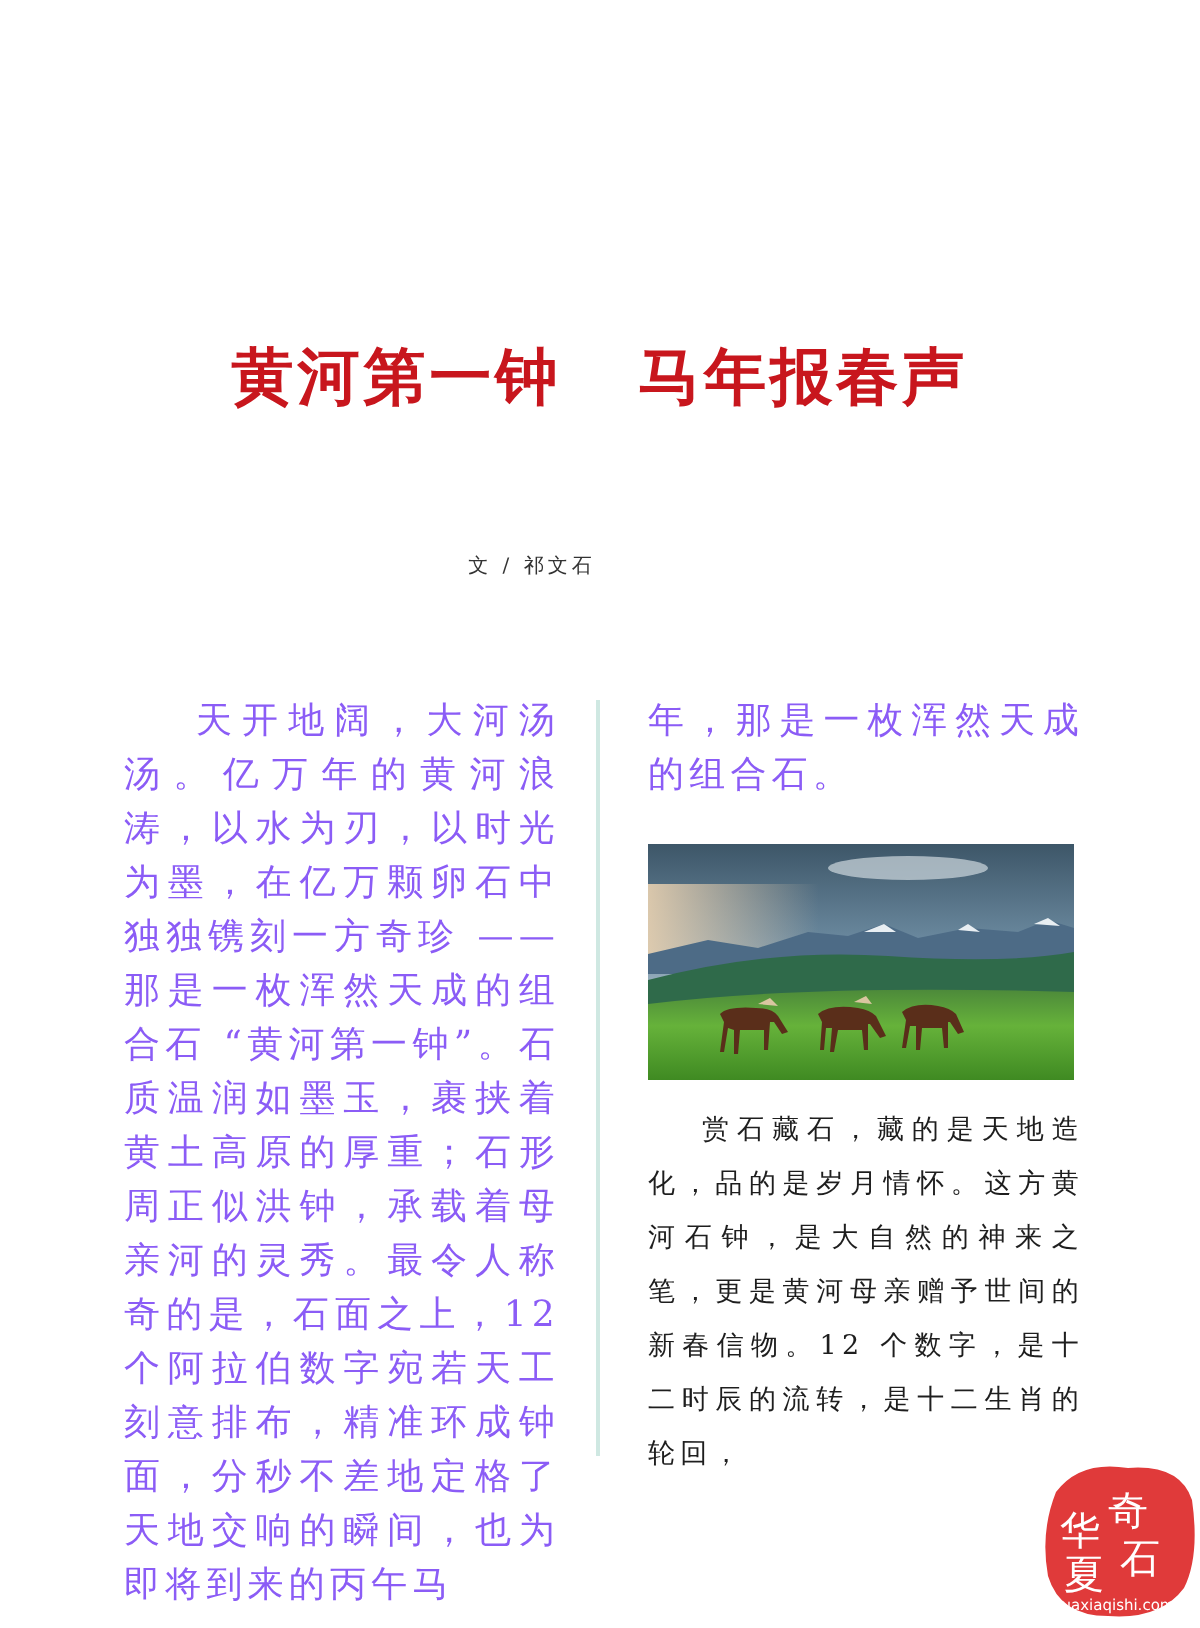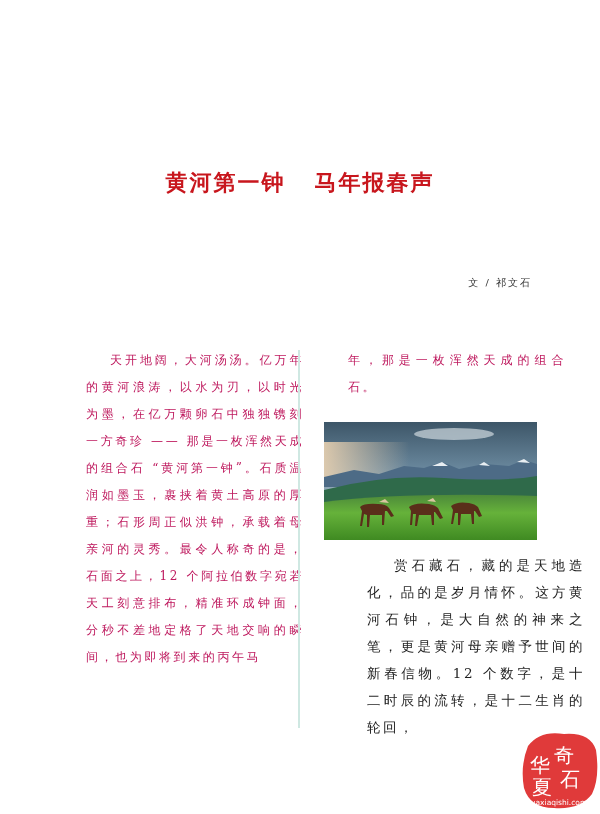--- a/index.html
+++ b/index.html
@@ -1,35 +1,35 @@
 <!DOCTYPE html>
 <html><head>
 <meta charset="utf-8">
 <style>
   html, body { margin: 0; padding: 0; background: #ffffff; }
   body { width: 600px; height: 814px; position: relative; overflow: hidden;
          font-family: "DejaVu Serif", "Liberation Serif", serif; color: #1a1a1a; }
   .title { position: absolute; left: 0; top: 168px; width: 600px; text-align: center;
            font-family: "DejaVu Serif", "Liberation Serif", serif; font-weight: bold;
-           font-size: 22px; letter-spacing: 2px; color: #c8161d; white-space: pre; }
-  .byline { position: absolute; left: 0; top: 276px; width: 532px; text-align: right;
+           font-size: 31px; letter-spacing: 2px; color: #c8161d; white-space: pre; }
+  .byline { position: absolute; left: 0; top: 276px; width: 532px; text-align: center;
             font-size: 10px; letter-spacing: 2px; color: #333; }
-  .col { position: absolute; top: 347px; width: 218px; font-size: 12px;
-         line-height: 27px; letter-spacing: 2.6px; text-align: justify; color: #be185d; margin-left: 24px; }
+  .col { position: absolute; top: 347px; width: 218px; font-size: 18px;
+         line-height: 27px; letter-spacing: 2.6px; text-align: justify; color: #8b5cf6; }
   .col p { margin: 0; }
   .col p.indent { text-indent: 2em; }
   .col-left { left: 62px; }
   .col-right { left: 324px; }
   .divider { position: absolute; left: 298px; top: 350px; width: 2px; height: 378px;
              background: #cfe8e2; }
   .photo { position: absolute; left: 324px; top: 422px; width: 213px; height: 118px;
            overflow: hidden; margin: 0; }
   .photo svg { display: block; }
   .p2 { position: absolute; left: 324px; top: 552px; width: 218px; font-size: 13.5px;
-        line-height: 27px; letter-spacing: 2.6px; text-align: justify; color: #1e1e1e; margin-left: 43px; }
+        line-height: 27px; letter-spacing: 2.6px; text-align: justify; color: #1e1e1e; }
   .p2 p { margin: 0; text-indent: 2em; }
   .seal { position: absolute; left: 520px; top: 728px; width: 80px; height: 86px; }
 </style>
 </head>
 <body>
 
 <div class="title">黄河第一钟   马年报春声</div>
 <div class="byline">文 / 祁文石</div>
 
 <div class="col col-left">

